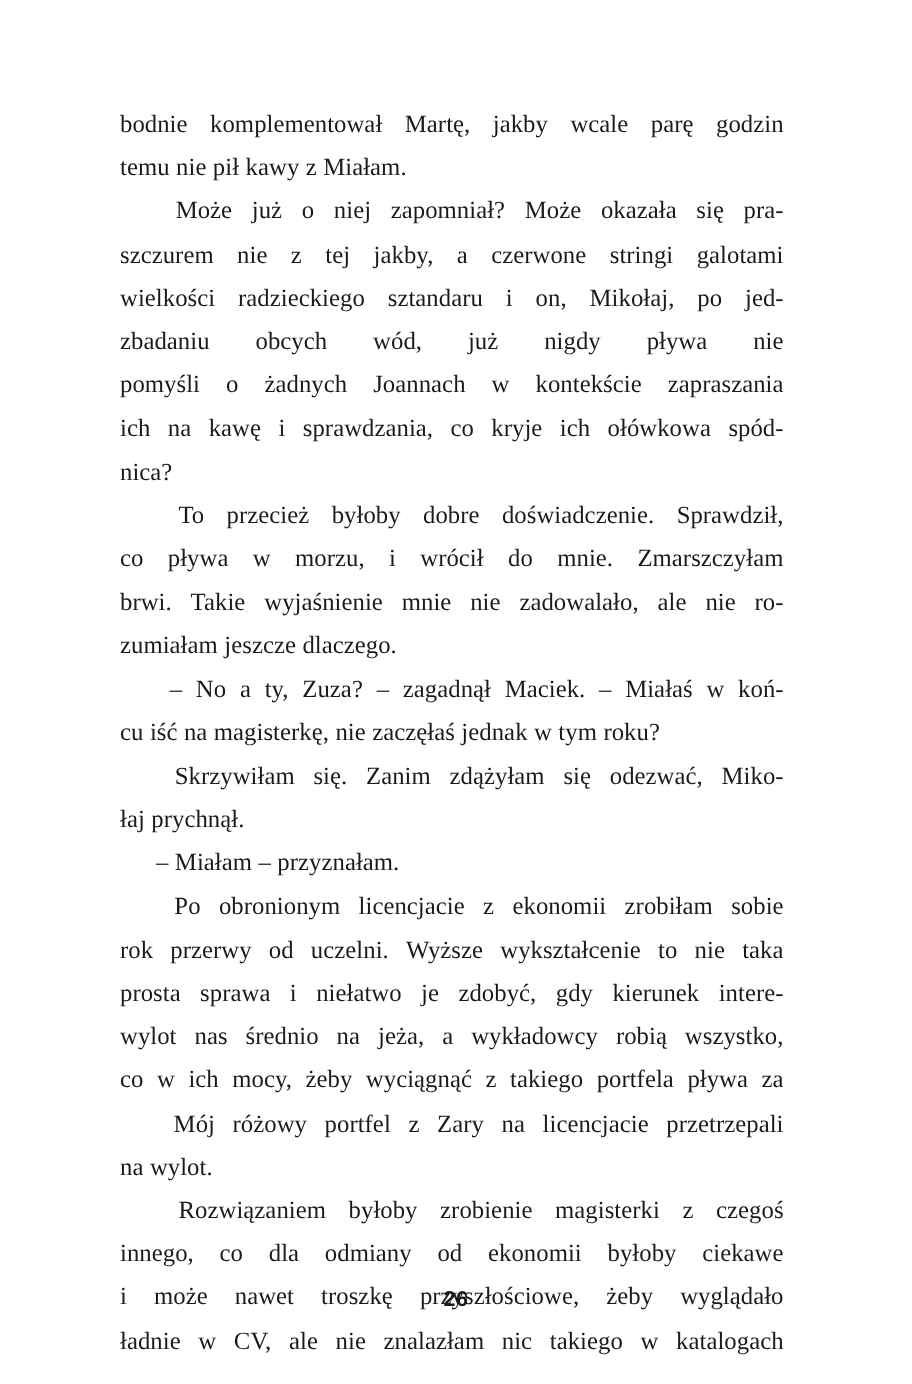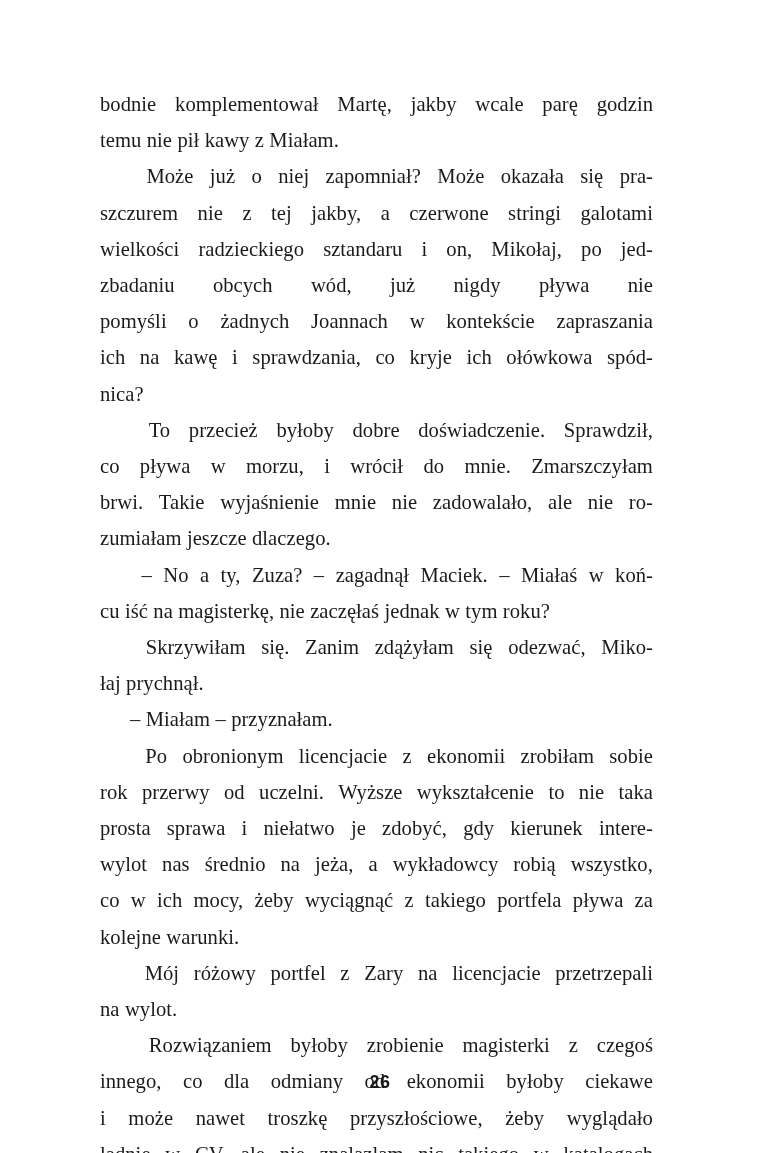--- a/index.html
+++ b/index.html
@@ -270,21 +270,20 @@
           <span>ich</span>
           <span>mocy,</span>
           <span>żeby</span>
           <span>wyciągnąć</span>
           <span>z</span>
           <span>takiego</span>
           <span>portfela</span>
           <span>pływa</span>
           <span>za</span>
         </span>
-      <span class="line"><span>kolejne warunki.</span></span>
     </p>
 
     <p class="para">
       <span class="line justified">
           <span class="indent"></span>
           <span>Mój</span>
           <span>różowy</span>
           <span>portfel</span>
           <span>z</span>
           <span>Zary</span>

